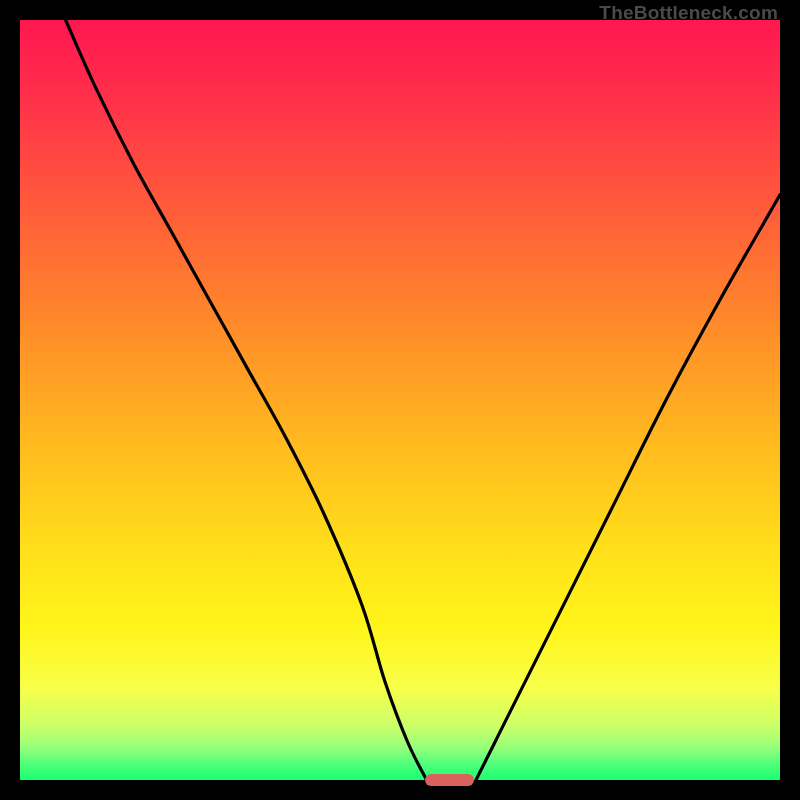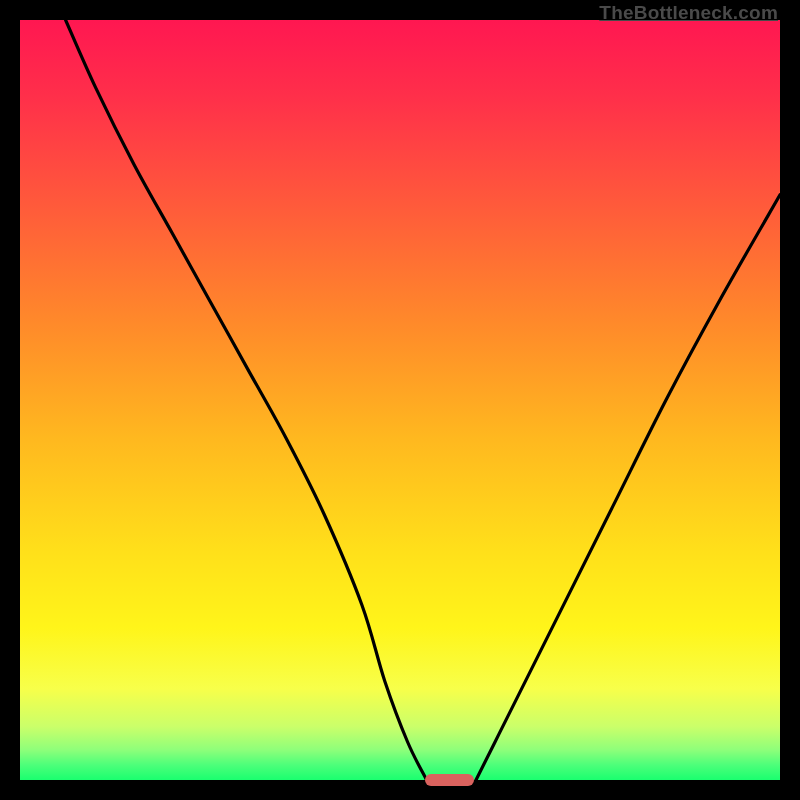--- a/index.html
+++ b/index.html
@@ -32,21 +32,20 @@
 }
 .attrib {
   position: absolute;
   top: 2px;
   right: 22px;
   font-family: Arial, Helvetica, sans-serif;
   font-size: 19px;
   font-weight: 600;
   color: #4a4a4a;
   letter-spacing: 0.2px;
-  text-decoration: underline;
 }
 svg.curve {
   position: absolute;
   left: 0;
   top: 0;
   width: 760px;
   height: 760px;
 }
 .marker {
   position: absolute;

